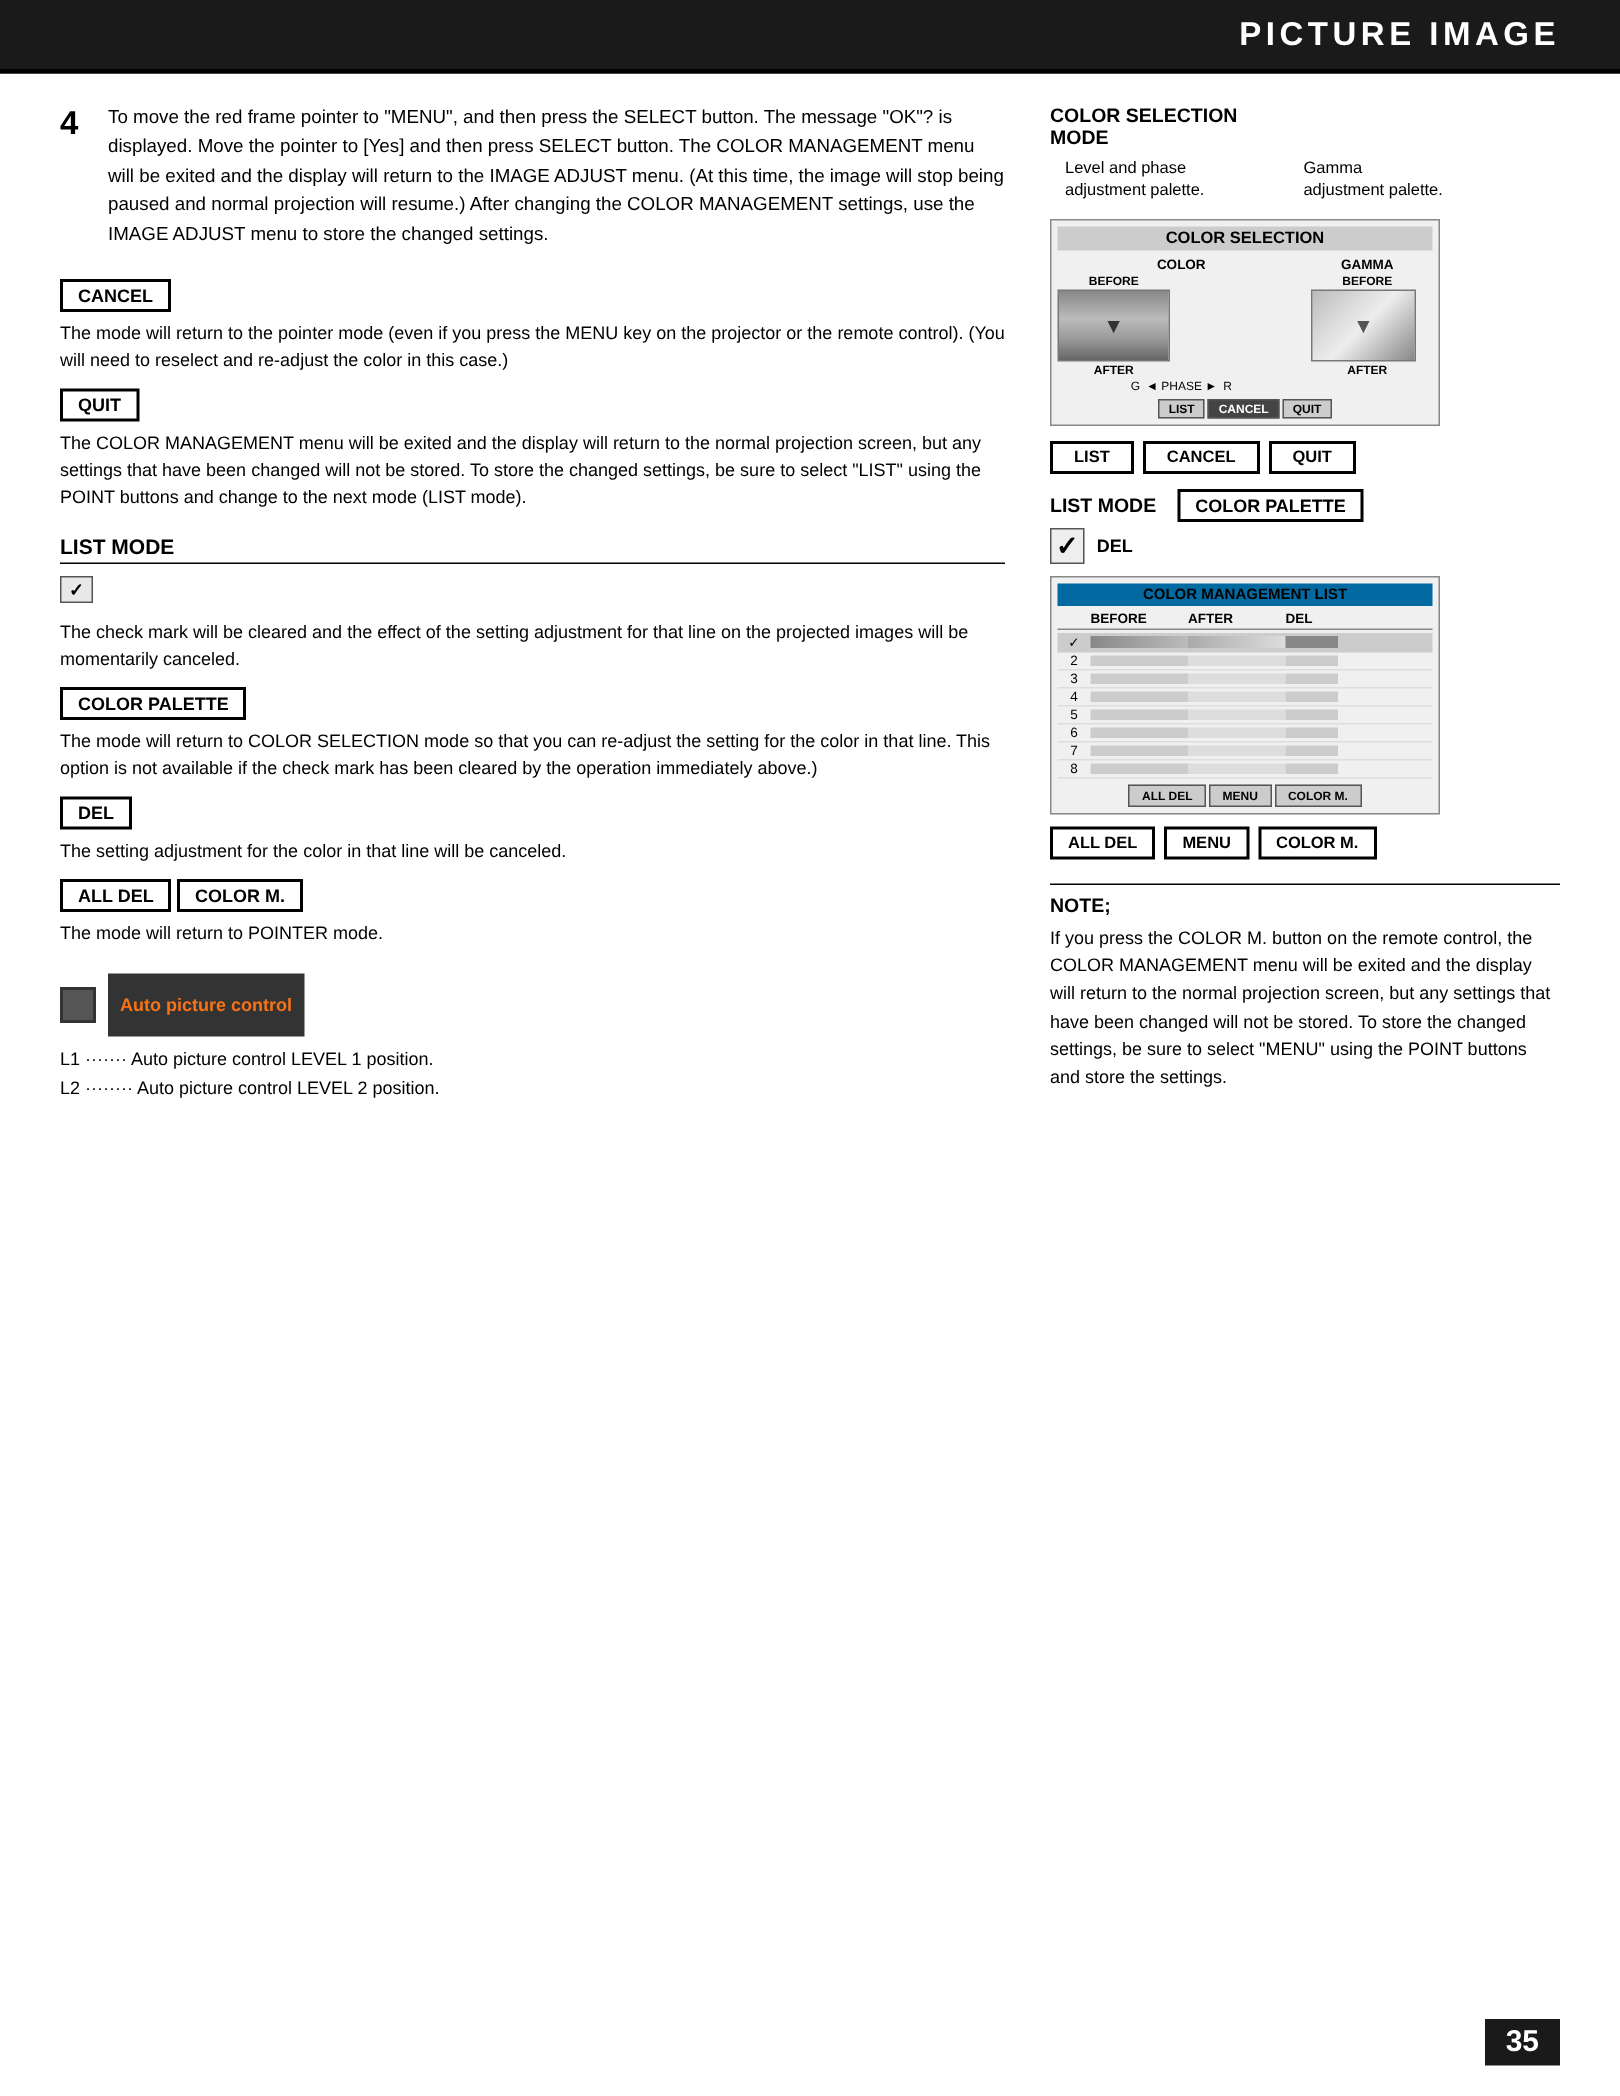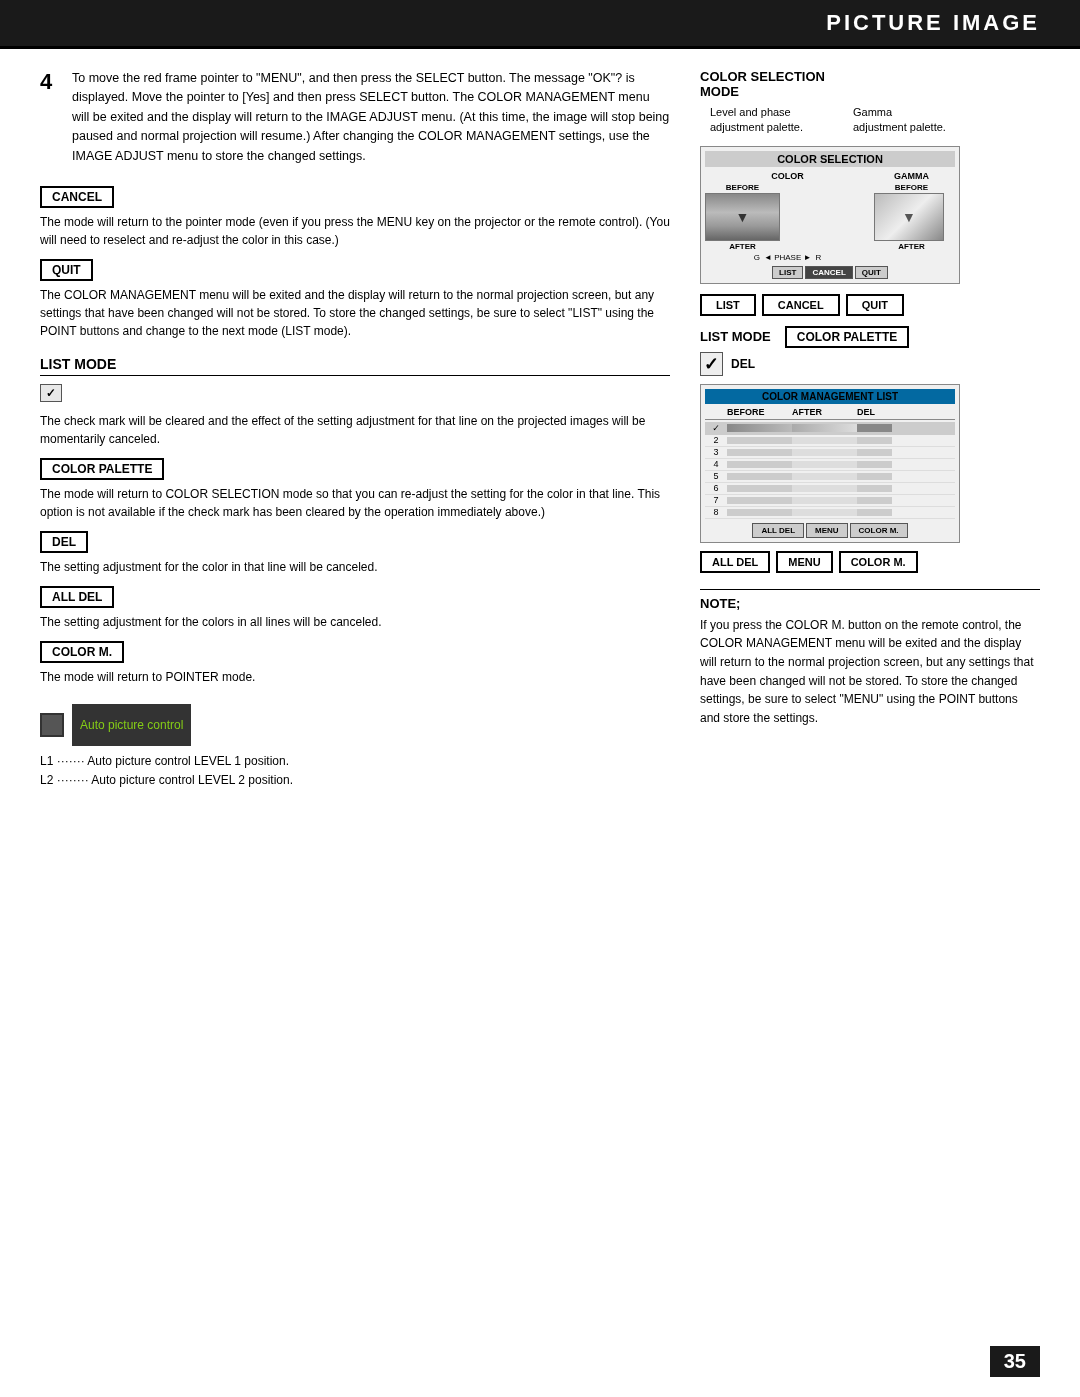--- a/index.html
+++ b/index.html
@@ -111,24 +111,24 @@
       margin-bottom: 6px;
     }
     .auto-pic-icon {
       width: 24px;
       height: 24px;
       border: 2px solid #333;
       background: #555;
       display: inline-block;
     }
     .auto-pic-label {
-      font-weight: normal;
+      font-weight: bold;
       font-size: 12px;
       background: #333;
-      color: #84cc16;
+      color: #f97316;
       padding: 14px 8px;
     }
     .auto-pic-text {
       font-size: 12px;
       line-height: 1.55;
     }
     .auto-pic-list {
       font-size: 12px;
       line-height: 1.6;
       margin-top: 4px;
@@ -277,21 +277,20 @@
     
     <div class="btn-badge">COLOR PALETTE</div>
     <p class="desc-text">The mode will return to COLOR SELECTION mode so that you can re-adjust the setting for the color in that line. This option is not available if the check mark has been cleared by the operation immediately above.)</p>
 
     
     <div class="btn-badge">DEL</div>
     <p class="desc-text">The setting adjustment for the color in that line will be canceled.</p>
 
     
     <div class="btn-badge">ALL DEL</div>
-    <p class="desc-text">The setting adjustment for the colors in all lines will be canceled.</p>
 
     
     <div class="btn-badge">COLOR M.</div>
     <p class="desc-text">The mode will return to POINTER mode.</p>
 
     
     <div class="auto-pic-section">
       <div class="auto-pic-header">
         <span class="auto-pic-icon"></span>
         <span class="auto-pic-label">Auto picture control</span>
@@ -304,21 +303,21 @@
 
   </div>
 
   <div class="right-col">
 
     <div>
       <span style="font-size:13px; font-weight:bold;">COLOR SELECTION</span><br>
       <span style="font-size:13px; font-weight:bold;">MODE</span>
     </div>
 
-    <div style="display:flex; gap:50px; margin: 6px 0 4px 10px;">
+    <div style="display:flex; gap:66px; margin: 6px 0 4px 10px;">
       <div>
         <div class="palette-sublabel">Level and phase</div>
         <div class="palette-sublabel">adjustment palette.</div>
       </div>
       <div>
         <div class="palette-sublabel">Gamma</div>
         <div class="palette-sublabel">adjustment palette.</div>
       </div>
     </div>
 

